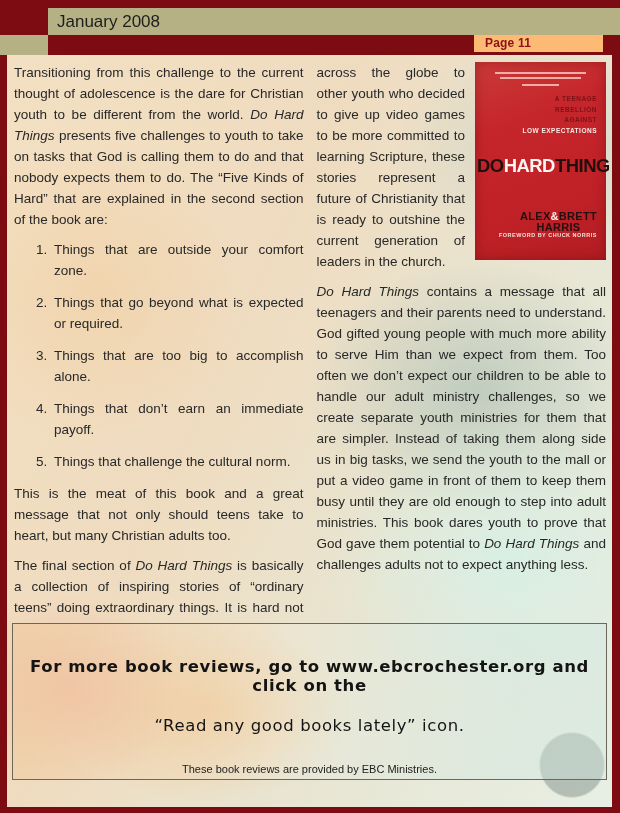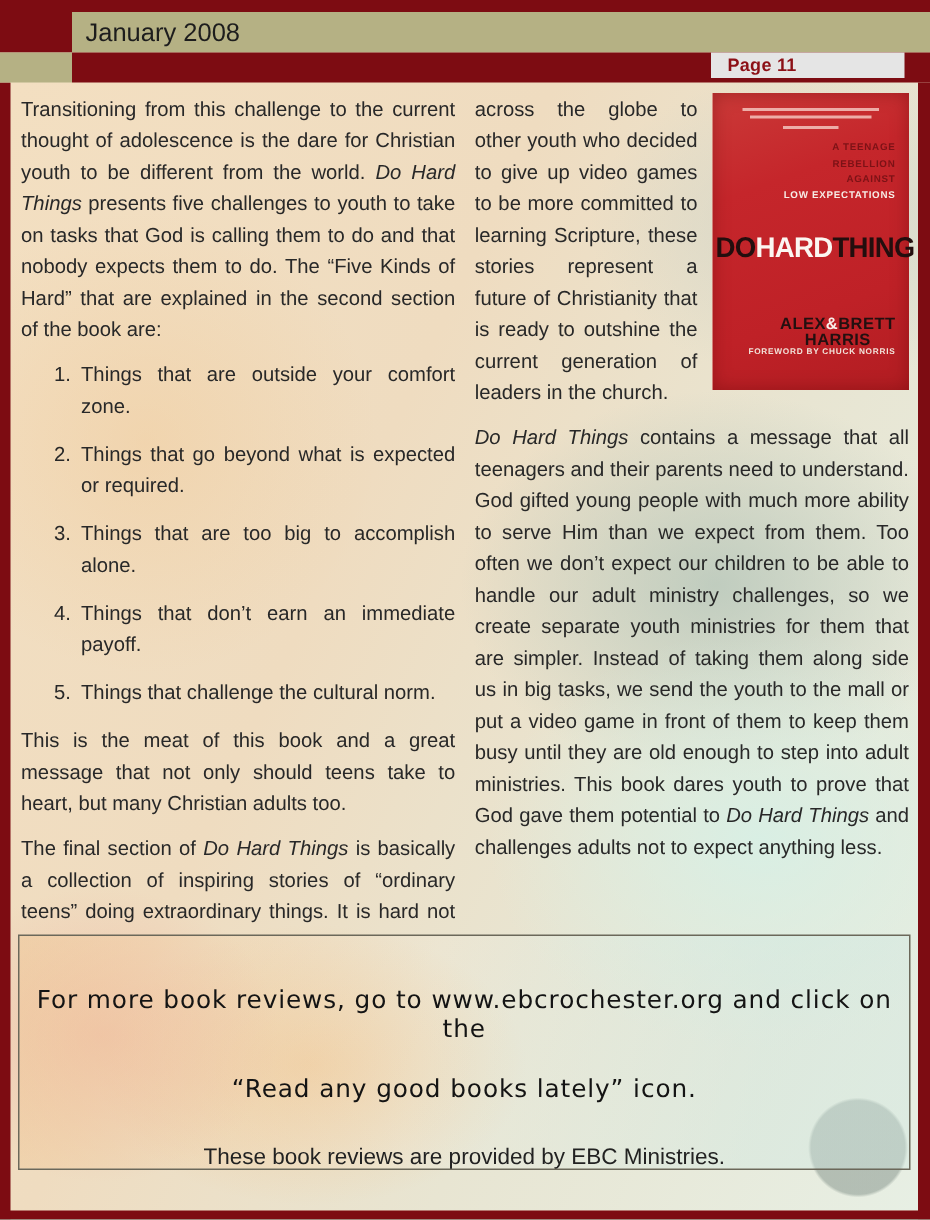--- a/index.html
+++ b/index.html
@@ -15,21 +15,21 @@
   .title-band {
     flex:1; background:#b5b184; display:flex; align-items:center;
     justify-content:space-between; padding:0 10px 0 9px;
     font-size:17px; color:#1d1d1d; line-height:27px;
   }
   .hrow2 { display:flex; height:20px; }
   .hrow2 .corner2 { width:48px; background:#b5b184; }
   .maroon-band { flex:1; background:#7d0c12; position:relative; }
   .page-box {
     position:absolute; top:0; right:17px; width:129px; height:17px;
-    background:#e5e5e5; color:#8c1016; font-weight:bold; font-size:12px;
+    background:#fdba74; color:#8c1016; font-weight:bold; font-size:12px;
     line-height:17px; padding-left:11px; letter-spacing:0.2px;
   }
   
   .content {
     height:758px; overflow:hidden;
     border-left:7px solid #7d0c12; border-right:8px solid #7d0c12; border-bottom:6px solid #7d0c12;
     padding:6px 3px 0 3px;
     background-color:#efddc2;
     background-image:
       radial-gradient(circle 52px at 565px 710px, rgba(128,143,135,0.50) 60%, rgba(128,143,135,0) 64%),
@@ -78,23 +78,23 @@
   }
   
   .footer-box {
     margin:4px 2px 0 2px; height:157px; border:1px solid #6b685a; text-align:center;
     padding-top:33px;
     background:linear-gradient(100deg, rgba(240,196,142,0.42), rgba(253,250,244,0.12) 45%, rgba(208,231,224,0.42) 82%);
   }
   .footer-l1, .footer-l2 {
     font-family:"DejaVu Sans", sans-serif; font-size:16.5px; letter-spacing:0.6px; color:#141414;
   }
-  .footer-l1 { margin-bottom:21px; }
+  .footer-l1 { margin-bottom:21px;font-weight:bold; }
   .footer-l2 { margin-bottom:28px; }
-  .footer-l3 { font-size:15px; color:#222; }
+  .footer-l3 { font-size:11px; color:#222; }
 </style>
 </head>
 <body>
 
 <div class="page">
 
   <div class="top-strip"></div>
 
   <div class="hrow1">
     <div class="corner"></div>

